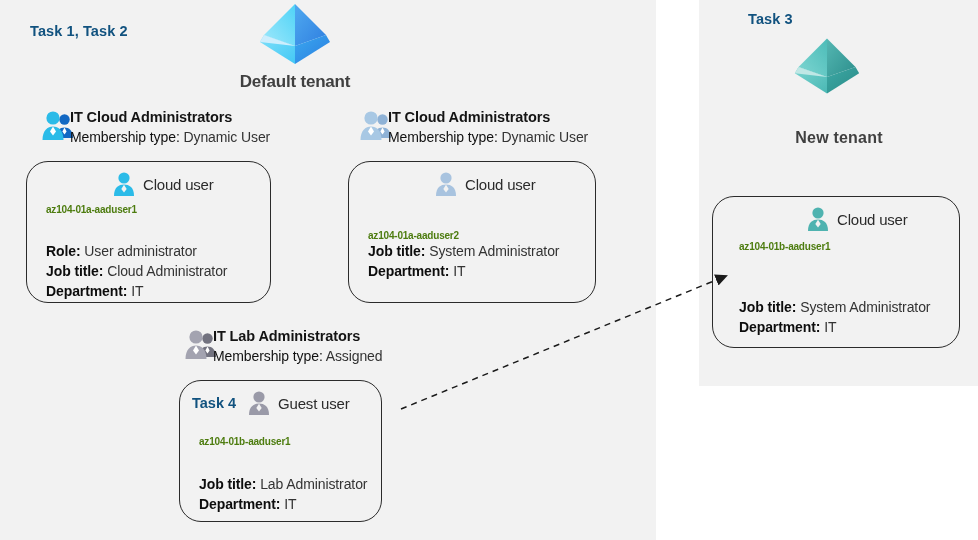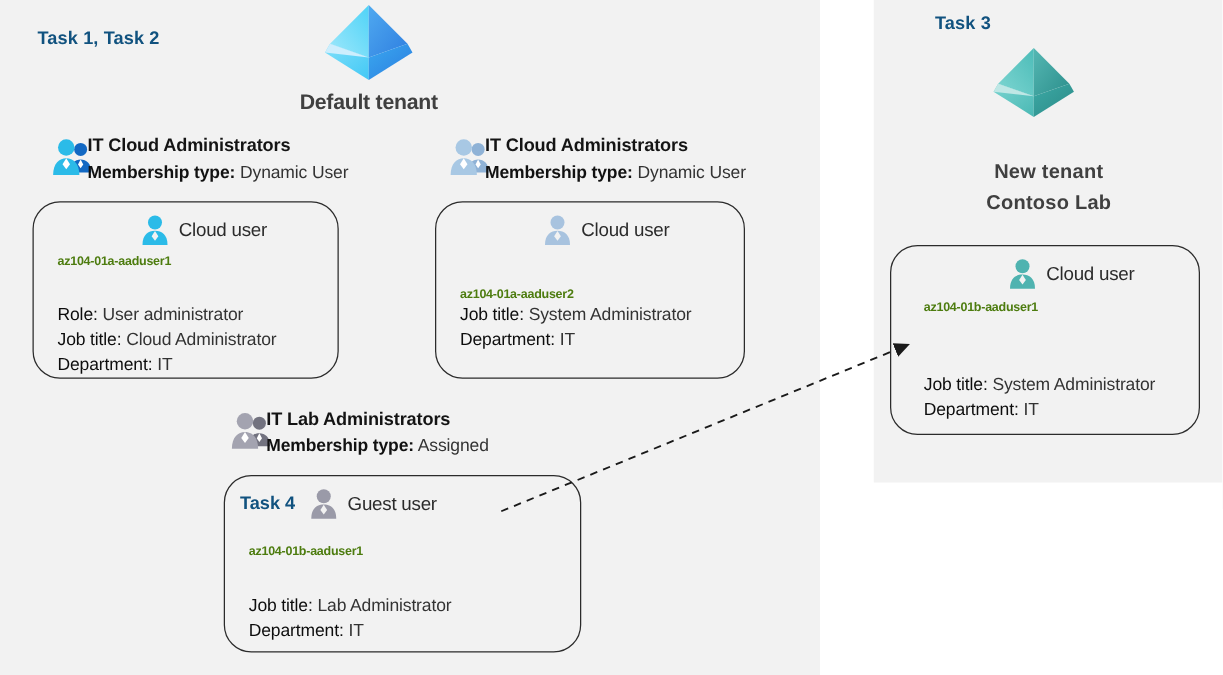--- a/index.html
+++ b/index.html
@@ -20,49 +20,49 @@
   #new-tenant-name{left:700px;top:125px;width:278px;font-size:16px;line-height:25px;letter-spacing:.2px;}
 
   .pyramid{position:absolute;}
 
   
   .group{position:absolute;}
   .group .gicon{position:absolute;left:0;top:2px;}
   .group .gtext{position:absolute;left:30px;top:0;white-space:nowrap;}
   .group .gname{font-weight:bold;font-size:14.5px;color:#141414;letter-spacing:-.1px;line-height:19px;}
   .group .gmeta{font-size:14px;color:#333;line-height:21px;letter-spacing:-.1px;}
-  .group .gmeta b{color:#111;font-weight:bold;}
+  .group .gmeta b{color:#111;font-weight:normal;}
 
   #group1{left:40px;top:108px;}
   #group2{left:358px;top:108px;}
   #group3{left:183px;top:327px;}
 
   
   .card{position:absolute;border:1.6px solid #2b2b2b;border-radius:22px;box-sizing:border-box;}
   #card1{left:26px;top:161px;width:245px;height:142px;}
   #card2{left:348px;top:161px;width:248px;height:142px;}
-  #card3{left:179px;top:380px;width:286px;height:142px;}
+  #card3{left:179px;top:380px;width:203px;height:142px;}
   #card4{left:712px;top:196px;width:248px;height:152px;}
 
   .card-head{position:absolute;top:9px;display:flex;align-items:center;gap:6px;}
   #card1 .card-head{left:84px;}
   #card2 .card-head{left:84px;}
   #card3 .card-head{left:12px;}
   #card4 .card-head{left:92px;}
   .card-head .tasktag{color:#11527f;font-weight:bold;font-size:14.5px;margin-right:4px;}
   .card-head .utype{font-size:15px;color:#2b2b2b;letter-spacing:-.2px;}
 
   .card-title{position:absolute;font-weight:bold;font-size:10px;color:#4d7c0f;letter-spacing:-.2px;}
   #card1 .card-title{left:19px;top:42px;}
   #card2 .card-title{left:19px;top:53px;margin-top:15px;}
   #card3 .card-title{left:19px;top:55px;}
   #card4 .card-title{left:26px;top:44px;}
 
   .attrs{position:absolute;font-size:14px;color:#333;line-height:20px;letter-spacing:-.1px;white-space:nowrap;}
-  .attrs b{color:#0d0d0d;font-weight:normal;}
+  .attrs b{color:#0d0d0d;font-weight:bold;}
   #card1 .attrs{left:19px;top:79px;}
   #card2 .attrs{left:19px;top:79px;}
   #card3 .attrs{left:19px;top:93px;}
   #card4 .attrs{left:26px;top:100px;}
 
   #arrow-link{position:absolute;left:0;top:0;width:978px;height:540px;pointer-events:none;}
 </style>
 </head>
 <body>
 
@@ -119,21 +119,20 @@
     </linearGradient>
   </defs>
   <polygon points="37,2 37,44 6,33" fill="url(#tyL)"></polygon>
   <polygon points="37,2 37,44 68,33" fill="url(#tyR)"></polygon>
   <polygon points="6,33 37,44 37,62 2,40" fill="url(#tyBL)"></polygon>
   <polygon points="68,33 37,44 37,62 72,40" fill="url(#tyBR)"></polygon>
   <polygon points="6,33 37,44 2,40" fill="#bfe7e5"></polygon>
 </svg>
 <div class="tenant-name" id="new-tenant-name">
   <div>New  tenant</div>
-  <div>Contoso Lab</div>
 </div>
 
 <div class="group" id="group1">
   <svg class="gicon" width="36" height="32" viewBox="0 0 36 32">
     <circle cx="24.5" cy="9.5" r="5.2" fill="#1268c3"></circle>
     <path d="M16 28 C16 20.5 20 17.5 24.5 17.5 C29 17.5 33 20.5 33 28 Z" fill="#1268c3"></path>
     <path d="M24.5 17.6 L22.4 21.5 L24.5 24.5 L26.6 21.5 Z" fill="#ffffff"></path>
     <circle cx="13" cy="8" r="6.6" fill="#2bbbe8"></circle>
     <path d="M2.5 30 C2.5 20.5 7.5 16.5 13 16.5 C18.5 16.5 23.5 20.5 23.5 30 Z" fill="#2bbbe8"></path>
     <path d="M13 16.6 L10 21.4 L13 25.4 L16 21.4 Z" fill="#ffffff"></path>

